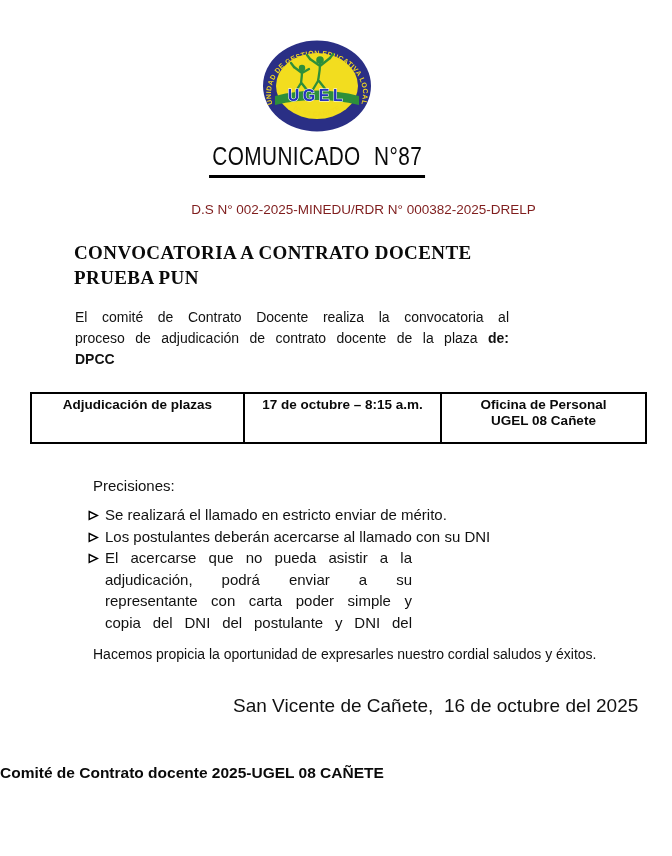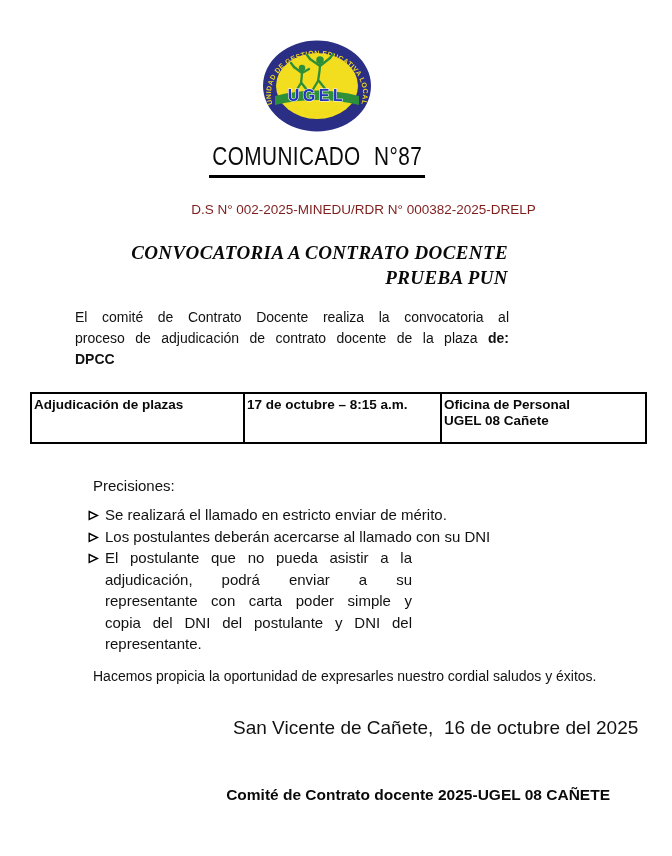--- a/index.html
+++ b/index.html
@@ -15,45 +15,45 @@
     display:inline-block;font-size:26px;font-weight:400;color:#0a0a0a;
     letter-spacing:0.5px;word-spacing:9px;line-height:32px;
     border-bottom:3px solid #000;padding:0 4px 3px 4px;
     transform:scaleX(0.8);transform-origin:50% 50%;
   }
   .ref-line{
     margin-top:24px;text-align:center;padding-left:55px;
     font-size:13.5px;line-height:16px;color:#7f1d1d;
   }
   .main-heading{
-    margin:22px 0 0 74px;width:434px;text-align:right;
+    margin:22px 0 0 74px;width:434px;text-align:left;
     font-family:"Liberation Serif",serif;font-weight:bold;
-    font-size:19px;line-height:25px;letter-spacing:0.4px;color:#0a0a0a;font-style:italic;
+    font-size:19px;line-height:25px;letter-spacing:0.4px;color:#0a0a0a;
   }
   .intro{margin:17px 0 0 75px;width:434px;font-size:14px;line-height:21px;}
   .jline{text-align:justify;text-align-last:justify;}
   .jlast{text-align:left;}
   .asimismo{margin:8px 0 0 94px;font-size:15px;line-height:21px;}
   table.sched{
     margin:22px 0 0 30px;border-collapse:collapse;table-layout:fixed;width:615px;
   }
   table.sched td{
-    border:2px solid #000;vertical-align:top;text-align:left;
+    border:2px solid #000;vertical-align:top;text-align:center;
     font-size:13.5px;font-weight:bold;line-height:16px;
     padding:3px 2px 13px 2px;color:#0a0a0a;
   }
   td.prewrap{white-space:pre-line;padding-bottom:2px;}
   .precis-label{margin:31px 0 0 93px;font-size:15px;line-height:21px;}
   .precis-list{margin:8px 0 0 88px;}
   .precis-item{display:flex;align-items:flex-start;line-height:21.5px;font-size:15px;}
   .bullet{flex:0 0 11px;margin:6px 6px 0 0;}
   .item3-lines{width:307px;}
   .closing{margin:11px 0 0 93px;font-size:14px;line-height:20px;}
   .dateline{margin:32px 0 0 233px;font-size:19px;line-height:20px;white-space:pre;}
-  .signature{margin-top:48px;text-align:right;padding-right:62px;
+  .signature{margin-top:48px;text-align:left;padding-right:62px;
     font-size:15.5px;font-weight:bold;color:#0a0a0a;}
   .ringtxt{fill:#f2d81f;font-weight:bold;font-family:"Liberation Sans",sans-serif;letter-spacing:0.4px;}
 </style>
 </head>
 <body>
 
 <div class="page">
 
   <div class="top-block">
     <svg class="logo" width="110" height="92" viewBox="0 0 110 92" aria-hidden="true">
@@ -129,25 +129,24 @@
       <svg class="bullet" width="11" height="11" viewBox="0 0 11 11">
         <path d="M1.2,1.5 L9.5,5.5 L1.2,9.5 Z" fill="#fff" stroke="#000" stroke-width="1.4" stroke-linejoin="miter"></path>
       </svg>
       <span>Los postulantes deberán acercarse al llamado con su DNI</span>
     </div>
     <div class="precis-item">
       <svg class="bullet" width="11" height="11" viewBox="0 0 11 11">
         <path d="M1.2,1.5 L9.5,5.5 L1.2,9.5 Z" fill="#fff" stroke="#000" stroke-width="1.4" stroke-linejoin="miter"></path>
       </svg>
       <span class="item3-lines">
-        <div class="jline">El postulante que no pueda asistir a la</div>
+        <div class="jline">El acercarse que no pueda asistir a la</div>
         <div class="jline">adjudicación, podrá enviar a su</div>
         <div class="jline">representante con carta poder simple y</div>
         <div class="jline">copia del DNI del postulante y DNI del</div>
-        <div class="jlast">representante.</div>
       </span>
     </div>
   </div>
 
   <div class="closing">Hacemos propicia la oportunidad de expresarles nuestro cordial saludos y éxitos.</div>
 
   <div class="dateline">San Vicente de Cañete,  16 de octubre del 2025</div>
 
   <div class="signature">Comité de Contrato docente 2025-UGEL 08 CAÑETE</div>
 

